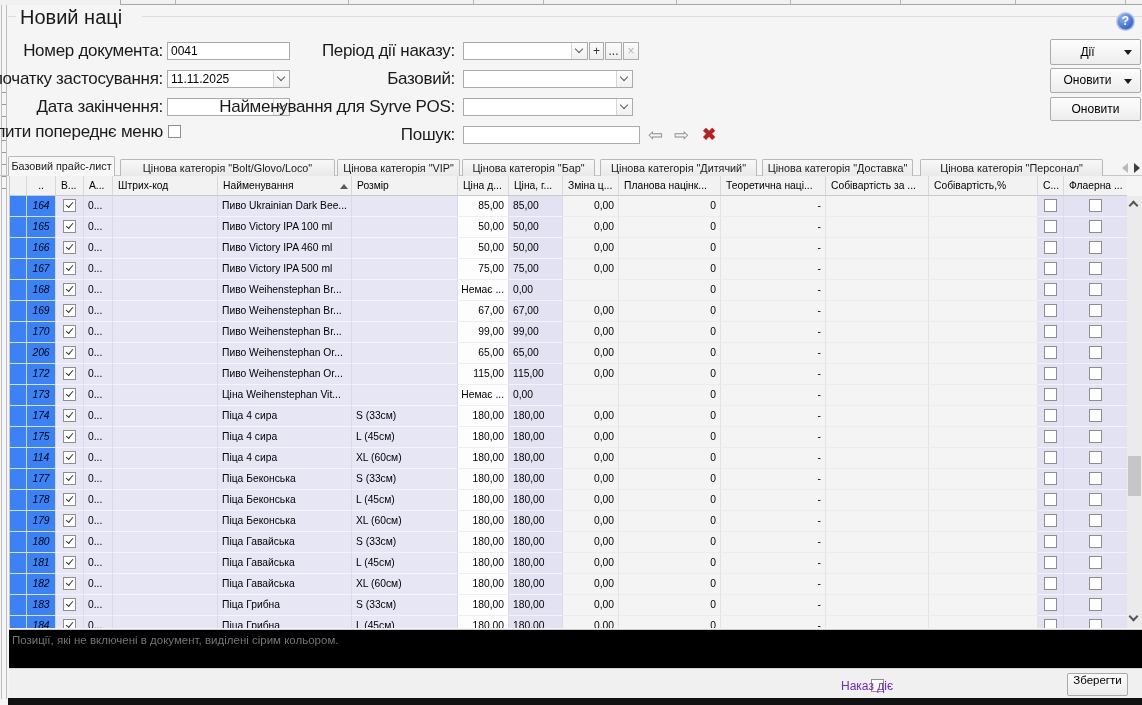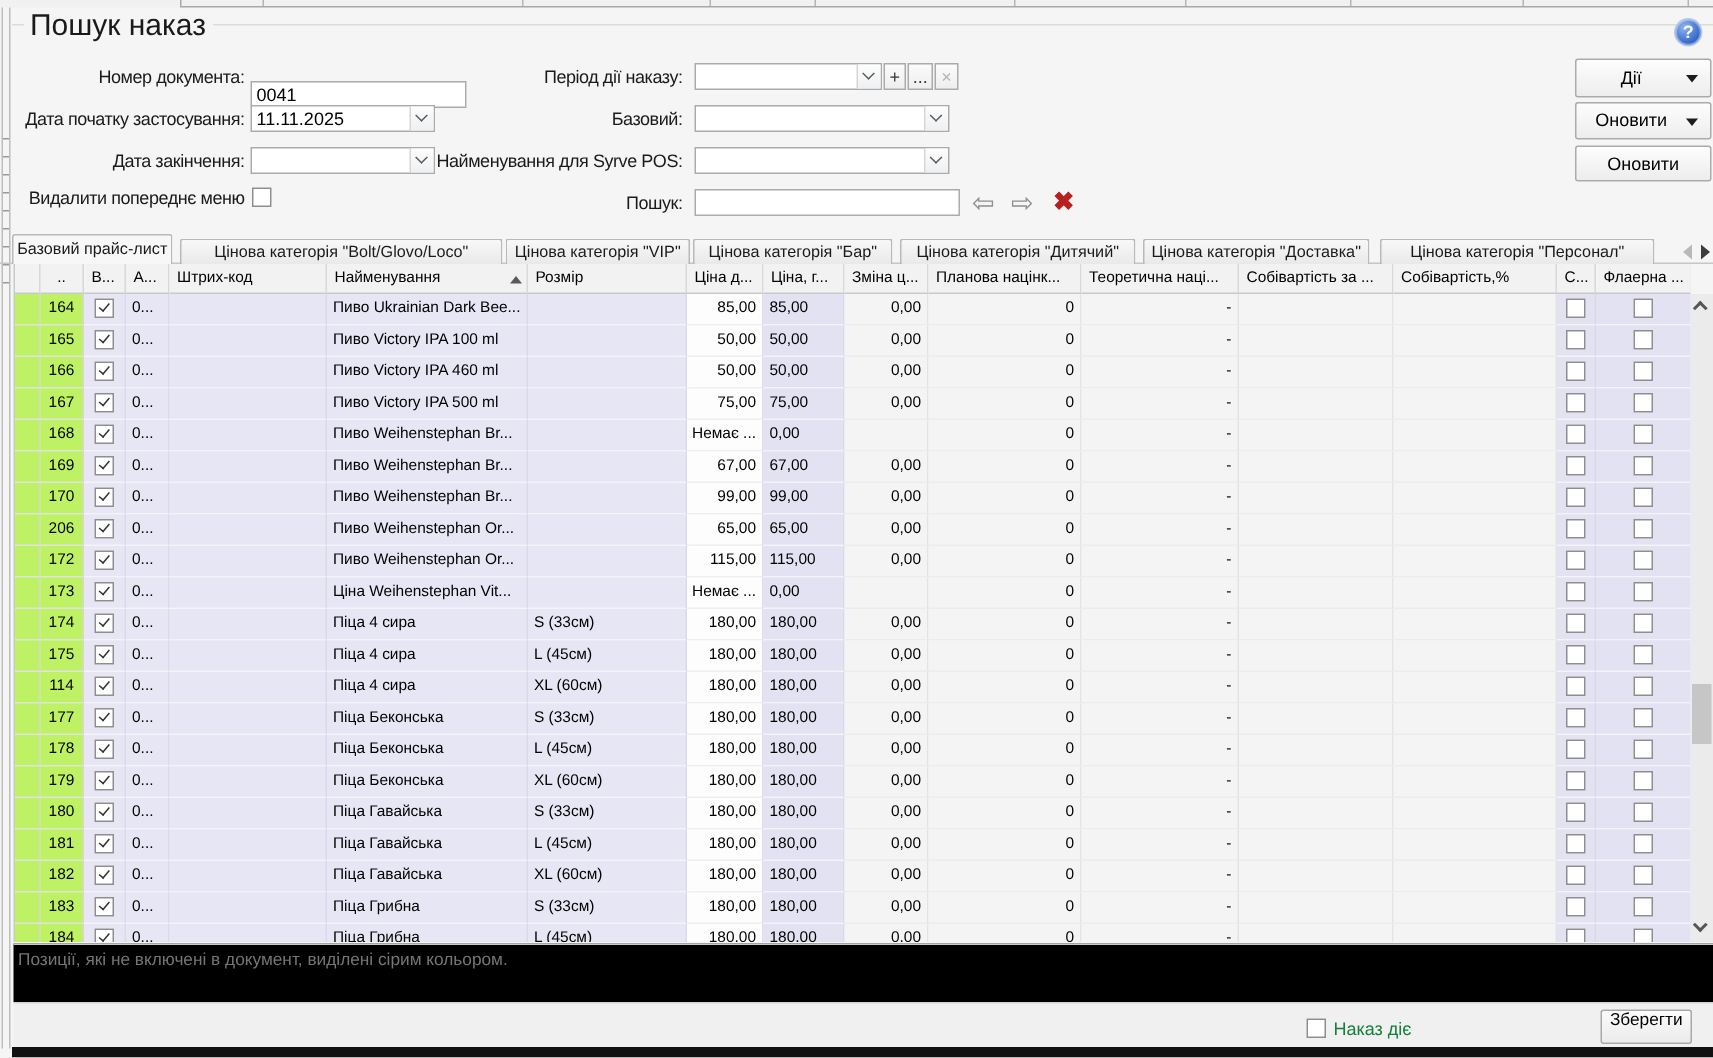--- a/index.html
+++ b/index.html
@@ -9,21 +9,21 @@
   #topstrip .sep { position:absolute; top:0; width:1px; height:4px; background:#b5b5b5; }
   #topstrip .bot { position:absolute; top:4px; left:120px; width:1022px; height:1px; background:#a9a9a9; }
   #topstrip .corner { position:absolute; top:0; left:120px; width:1px; height:4px; background:#a9a9a9; }
   .vline { width:1px; background:#bdbdbd; }
   .tick { width:4px; height:1px; background:#9a9a9a; left:2px; }
   #page-title { left:20px; top:6px; font-size:20px; color:#1a1a1a; }
   .legend-line { height:1px; background:#dcdcdc; top:16px; }
   #help { left:1117px; top:13px; width:17px; height:17px; border-radius:50%;
     background:radial-gradient(circle at 35% 30%, #8db4f0, #2d5fc4 75%); color:#fff; font-weight:bold;
     font-size:12px; text-align:center; line-height:17px; box-shadow:inset 0 0 0 1px rgba(255,255,255,0.35), 0 0 0 1px #b9c9e8; }
-  .flabel { font-size:12px; letter-spacing:-0.3px; color:#1a1a1a; height:18px; line-height:18px; white-space:nowrap; }
+  .flabel { font-size:17px; letter-spacing:-0.3px; color:#1a1a1a; height:18px; line-height:18px; white-space:nowrap; }
   .tbox { border:1px solid #ababab; background:#fff; height:18px; font-size:12px; line-height:16px; padding-left:3px; color:#000; }
   .combo { border:1px solid #ababab; background:#fff; height:18px; }
   .combo .val { position:absolute; left:3px; top:1px; font-size:12px; line-height:15px; }
   .combo .arr { position:absolute; right:0; top:0; bottom:0; width:16px; background:linear-gradient(#fdfdfd,#eef0f2); border-left:1px solid #d5d5d5; }
   .chev { position:absolute; width:6px; height:6px; border-right:1px solid #5c5c5c; border-bottom:1px solid #5c5c5c; transform:rotate(45deg); left:4px; top:3px; }
   .sbtn { border:1px solid #ababab; background:linear-gradient(#fbfbfb,#eeeeee); height:18px; font-size:12px; text-align:center; color:#333; line-height:16px; }
   .checkbox { width:13px; height:13px; border:1px solid #8e8e8e; background:#fff; position:absolute; }
   .checkbox.checked::after { content:""; position:absolute; left:2px; top:2px; width:6px; height:3px; border-left:1.6px solid #333; border-bottom:1.6px solid #333; transform:rotate(-50deg); }
   .navarr { font-size:18px; color:#8f8f8f; line-height:18px; }
   .redx { font-size:17px; color:#b81f1f; font-weight:bold; line-height:18px; }
@@ -33,21 +33,21 @@
   #tabstrip { left:0; top:156px; width:1142px; height:20px; }
   #tabline { left:0; top:175px; width:1142px; height:1px; background:#c6c6c6; }
   .tab { position:absolute; border:1px solid #b9b9b9; border-bottom:none; border-radius:2px 2px 0 0; font-size:10.8px; color:#1a1a1a; text-align:center; background:linear-gradient(#f8f8f8,#e9e9e9); top:3px; height:17px; line-height:16px; z-index:1; white-space:nowrap; overflow:hidden; }
   .tab.active { top:0; height:20px; line-height:19px; background:#f7f7f7; z-index:3; }
   .tscroll { position:absolute; top:7px; width:0; height:0; }
   #grid { left:9px; top:176px; width:1118px; height:452px; overflow:hidden; background:#f4f4f4; border-left:1px solid #c9c9c9; }
   .th { position:absolute; top:0; height:20px; background:#f2f2f2; border-right:1px solid #d8d8d8; border-bottom:1px solid #c9c9c9; font-size:10.3px; color:#000; line-height:19px; padding-left:5px; white-space:nowrap; overflow:hidden; }
   .th.center { text-align:center; padding-left:0; }
   .sortarr { position:absolute; right:3px; top:8px; width:0; height:0; border-left:4px solid transparent; border-right:4px solid transparent; border-bottom:5px solid #5a5a5a; }
   .cell { position:absolute; height:21px; font-size:10.3px; color:#000; line-height:20px; white-space:nowrap; overflow:hidden; }
-  .c-hdr { background:#bef264; border-right:1px solid #d6d6d6; border-bottom:1px solid #e2e2e2; }
+  .c-hdr { background:#3b82f6; border-right:1px solid #d6d6d6; border-bottom:1px solid #e2e2e2;font-style:italic; }
   .c-lav { background:#e6e6f5; border-right:1px solid #d9d9ec; border-bottom:1px solid #f3f3fa; }
   .c-lav2 { background:#e2e2f2; border-right:1px solid #d9d9ec; border-bottom:1px solid #f3f3fa; }
   .c-white { background:#fdfdfe; border-right:1px solid #dcdce4; border-bottom:1px solid #ededf2; }
   .c-gray { background:#f4f4f4; border-right:1px solid #e3e3e3; border-bottom:1px solid #ececec; }
   .cell.num { text-align:center; }
   .cell.right { text-align:right; padding-right:4px; }
   .cell.left { padding-left:4px; }
   #vscroll { left:1127px; top:196px; width:15px; height:432px; background:#ebebeb; }
   #vscroll .thumb { position:absolute; left:1px; width:13px; background:#c6c6c6; }
   .chevlg { position:absolute; width:7px; height:7px; border-right:2px solid #555; border-bottom:2px solid #555; left:3px; }
@@ -83,27 +83,27 @@
     <div class="tick abs" style="top: 104px;"></div>
     <div class="tick abs" style="top: 116px;"></div>
     <div class="tick abs" style="top: 128px;"></div>
     <div class="tick abs" style="top: 140px;"></div>
     <div class="tick abs" style="top: 152px;"></div>
     <div class="tick abs" style="top: 164px;"></div>
     <div class="tick abs" style="top: 176px;"></div>
     <div class="tick abs" style="top: 188px;"></div>
   </div>
 
-<div id="page-title" class="abs">Пошук наказ</div>
+<div id="page-title" class="abs">Новий наці</div>
 <div class="legend-line abs" style="left:8px; width:8px;"></div>
 <div class="legend-line abs" style="left:142px; width:1000px;"></div>
 <div id="help" class="abs">?</div>
 
 <div class="flabel abs" style="right:979px; top:42px;">Номер документа:</div>
-<div class="tbox abs" style="left:167px; top:54px; width:144px;">0041</div>
+<div class="tbox abs" style="left:167px; top:42px; width:123px;">0041</div>
 
 <div class="flabel abs" style="right:979px; top:70px;">Дата початку застосування:</div>
 <div class="combo abs" style="left:167px; top:70px; width:123px;">
   <div class="val">11.11.2025</div>
   <div class="arr">
       <div class="chev"></div>
     </div>
 </div>
 
 <div class="flabel abs" style="right:979px; top:98px;">Дата закінчення:</div>
@@ -652,16 +652,16 @@
   <div class="chevlg chevup" style="top:6px;"></div>
   <div class="thumb" style="top:260px; height:40px;"></div>
   <div class="chevlg chevdn" style="bottom:8px;"></div>
 </div>
 
 <div id="status" class="abs">
   <div class="txt">Позиції, які не включені в документ, виділені сірим кольором.</div>
 </div>
 <div id="footer" class="abs">
   <div class="checkbox" style="left:862px; top:10px; position:absolute;"></div>
-  <div style="position:absolute; left:880px; top:10px; font-size:12px; color:#15803d;">Наказ діє</div>
+  <div style="position:absolute; left:832px; top:10px; font-size:12px; color:#6d28d9;">Наказ діє</div>
   <div class="fbtn" style="left:1058px; width:61px;">Зберегти</div>
 </div>
 <div id="blackbar" class="abs"></div>
 
 </body></html>

